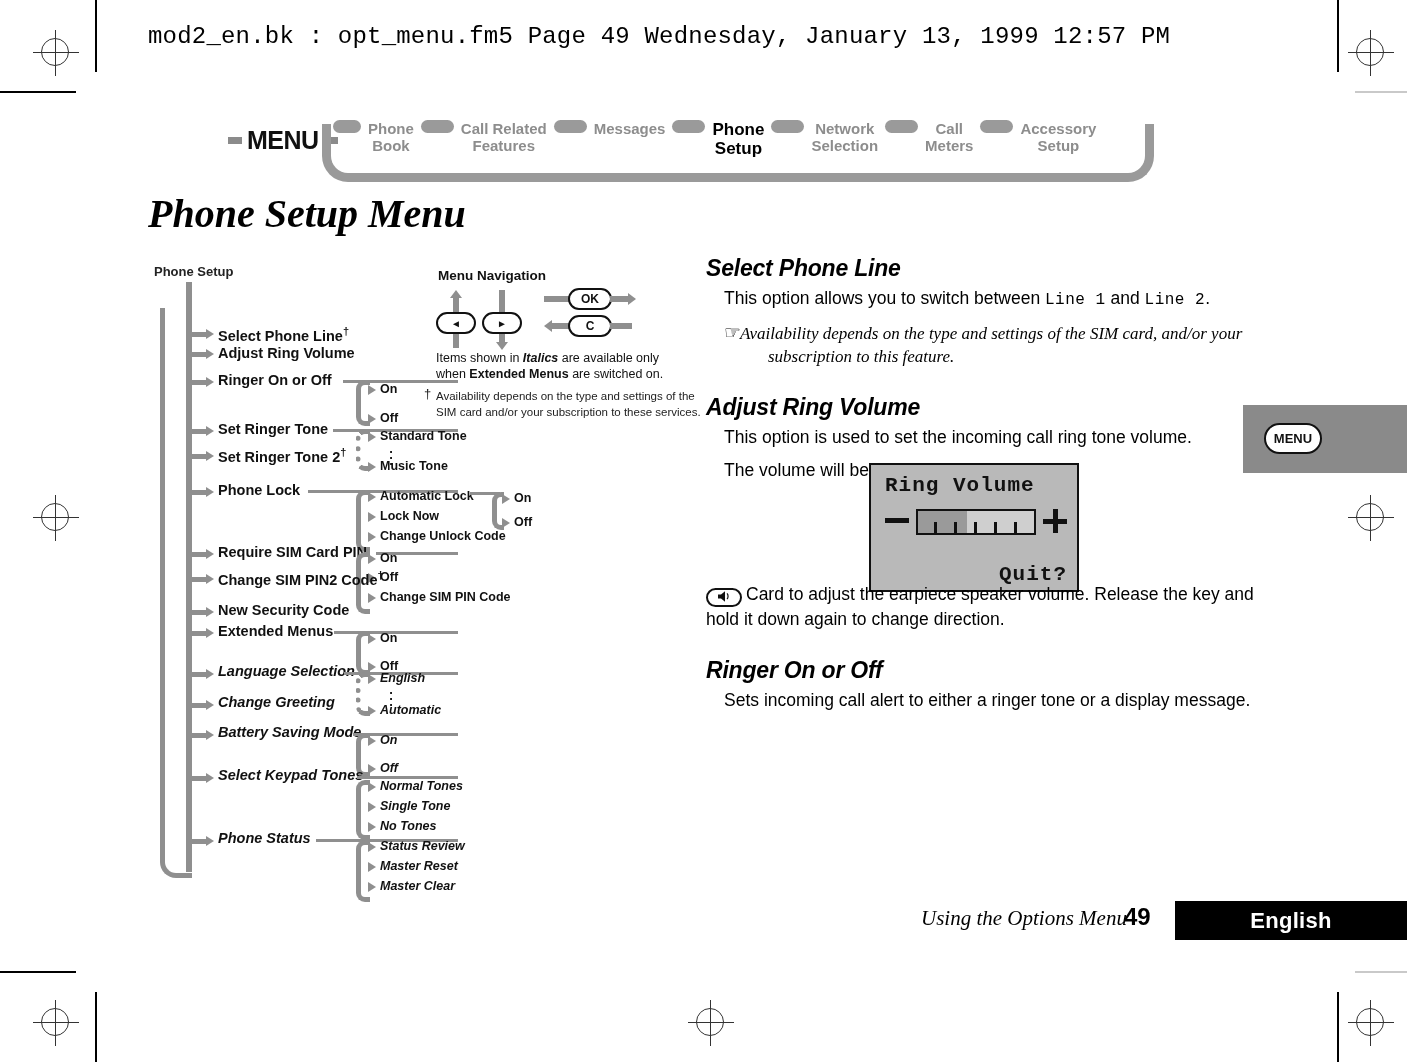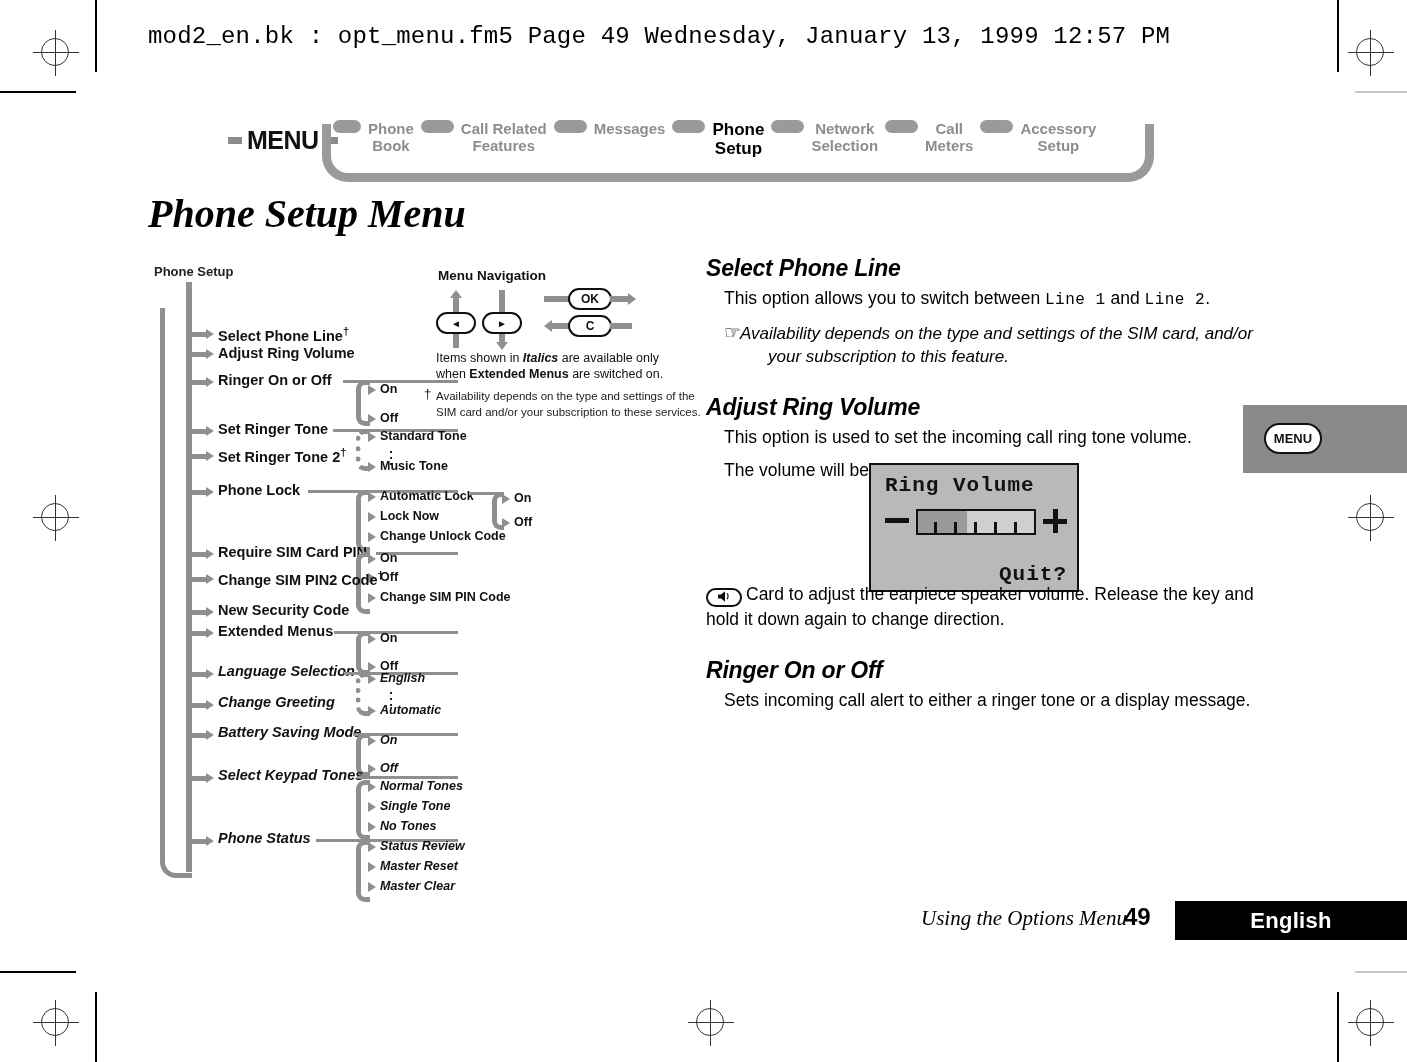--- a/index.html
+++ b/index.html
@@ -106,21 +106,21 @@
   .rcol{left:706px;top:255px;width:560px;}
   h2.sec{
     margin:0 0 4px 0;font-size:23px;font-weight:bold;font-style:italic;color:#000;
     letter-spacing:-.2px;
   }
   h2.sec.gap{margin-top:26px;}
   p.body{margin:0 0 9px 0;font-size:17.5px;line-height:24px;color:#000;padding-left:18px;}
   .mono{font-family:"Liberation Mono", monospace;font-size:16px;letter-spacing:.5px;}
   p.note{
     margin:0 0 6px 0;font-size:17px;line-height:23px;color:#000;font-style:italic;
-    padding-left:18px;text-indent:0;
+    padding-left:18px;text-indent:0;font-family:Liberation Serif, serif;
   }
   p.note .hang{display:block;padding-left:44px;text-indent:-44px;}
   .handicon{font-style:normal;font-size:19px;letter-spacing:-1px;}
   .keyinline{
     display:inline-block;border:2px solid #111;border-radius:11px;
     width:36px;height:19px;line-height:15px;text-align:center;
     vertical-align:-3px;font-size:12px;margin-right:4px;box-sizing:border-box;
   }
 
   

